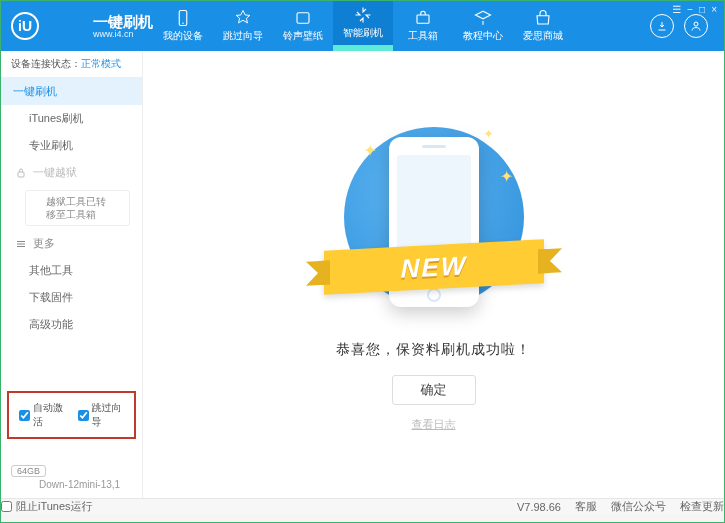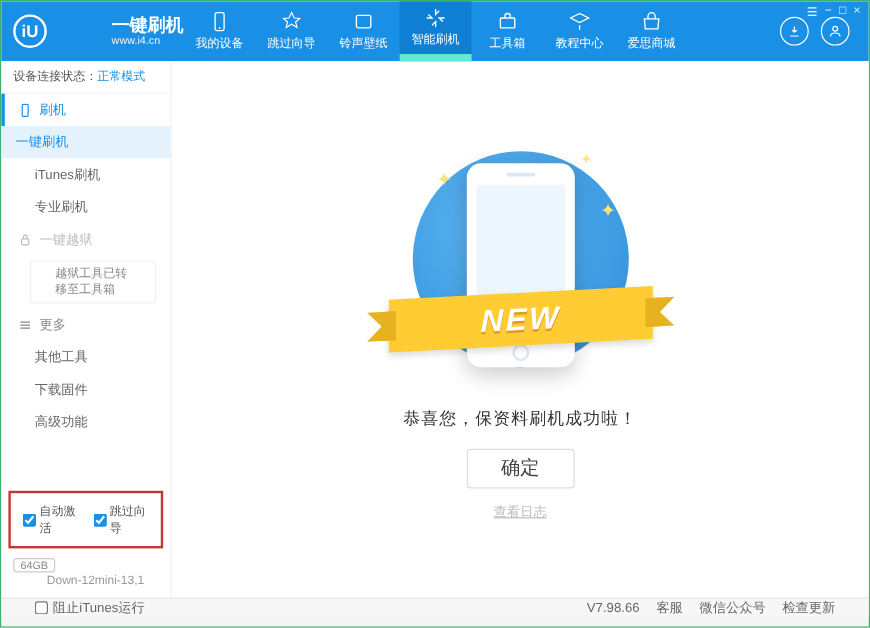--- a/index.html
+++ b/index.html
@@ -30,21 +30,21 @@
   .status-val { color: #1a8fe6; }
   .section { }
   .section-header { display: flex; align-items: center; padding: 6px 14px; color: #888; cursor: pointer; gap: 6px; }
   .section-header.active { color: #1a8fe6; border-left: 3px solid #1a8fe6; padding-left: 11px; background: #fff; }
   .section-header svg { width: 12px; height: 12px; fill: currentColor; }
   .section-header.locked { color: #bbb; }
   .sub-item { padding: 6px 14px 6px 28px; cursor: pointer; color: #666; white-space: nowrap; }
   .sub-item.active { background: #e3f2fd; color: #1a8fe6; padding-left: 12px; }
   .notice-box { margin: 4px 12px 4px 24px; padding: 4px 20px; border: 1px solid #eee; border-radius: 3px; font-size: 10px; color: #888; line-height: 1.3; }
   .sidebar-spacer { flex: 1; }
-  .checkbox-row { display: flex; gap: 12px; padding: 8px 10px; border: 2px solid #c0392b; margin: 0 6px; font-size: 10px; }
+  .checkbox-row { display: flex; gap: 12px; padding: 8px 10px; border: 2px solid #c0392b; margin: 18px 6px; font-size: 10px; }
   .cb { display: flex; align-items: center; gap: 3px; color: #555; cursor: pointer; }
   .cb input { accent-color: #1a8fe6; width: 11px; height: 11px; }
   .device { padding: 6px 10px 8px; font-size: 11px; }
   .device-name { color: #1a8fe6; display: flex; align-items: center; gap: 4px; font-weight: bold; }
   .device-name svg { width: 10px; height: 14px; fill: #1a8fe6; }
   .device-storage { display: inline-block; border: 1px solid #ccc; border-radius: 3px; padding: 0 5px; font-size: 9px; color: #888; margin-top: 2px; }
   .device-sub { font-size: 10px; color: #999; margin-top: 2px; padding-left: 28px; }
   
   .main { flex: 1; display: flex; flex-direction: column; align-items: center; justify-content: center; position: relative; }
   .illustration { position: relative; width: 220px; height: 210px; }
@@ -57,25 +57,25 @@
   .banner:before, .banner:after { content: ""; position: absolute; width: 0; height: 0; border: 12px solid #e6b21f; top: 10px; }
   .banner:before { left: -18px; border-left-color: transparent; }
   .banner:after { right: -18px; border-right-color: transparent; }
   .banner-text { color: #fff; font-weight: 900; font-size: 26px; letter-spacing: 2px; font-style: italic; text-shadow: 0 2px 0 #e09a1f; }
   .sparkle { position: absolute; color: #ffe27a; font-size: 16px; }
   .s1 { top: 24px; left: 40px; }
   .s2 { top: 10px; right: 50px; font-size: 12px; }
   .s3 { top: 50px; right: 30px; }
   
   .success-msg { font-size: 14px; color: #333; margin-top: 14px; letter-spacing: 1px; }
-  .confirm-btn { margin-top: 16px; padding: 5px 28px; border: 1px solid #ddd; border-radius: 3px; background: #fff; font-size: 16px; color: #444; cursor: pointer; }
+  .confirm-btn { margin-top: 16px; padding: 5px 28px; border: 1px solid #ddd; border-radius: 3px; background: #fff; font-size: 13px; color: #444; cursor: pointer; }
   .log-link { margin-top: 12px; font-size: 11px; color: #bbb; cursor: pointer; text-decoration: underline; }
   
   
-  .footer { height: 16px; background: #f7f7f7; border-top: 1px solid #e6e6e6; display: flex; align-items: center; padding: 0 28px; font-size: 11px; color: #666; }
+  .footer { height: 16px; background: #f7f7f7; border-top: 1px solid #e6e6e6; display: flex; align-items: center; padding: 0 0; font-size: 11px; color: #666; }
   .footer-left { display: flex; align-items: center; gap: 4px; }
   .footer-left input { width: 11px; height: 11px; }
   .footer-right { margin-left: auto; display: flex; gap: 14px; align-items: center; text-align: center; }
   .footer-right span { cursor: pointer; }
 </style>
 </head>
 <body>
 
 <div class="header">
   <div class="win-btns" style="color:#fff;">
@@ -166,26 +166,20 @@
   </div>
 </div>
 
 <div class="body">
   <div class="sidebar">
     <div class="status-bar">
       <span>设备连接状态：</span><span class="status-val">正常模式</span>
     </div>
 
     <div class="section">
-      <div class="section-header active">
-        <svg viewBox="0 0 24 24">
-            <rect x="7" y="2" width="10" height="20" rx="2" fill="none" stroke="currentColor" stroke-width="2"></rect>
-          </svg>
-        <span>刷机</span>
-      </div>
       <div class="sub-item active">一键刷机</div>
       <div class="sub-item">iTunes刷机</div>
       <div class="sub-item">专业刷机</div>
     </div>
 
     <div class="section">
       <div class="section-header locked">
         <svg viewBox="0 0 24 24">
             <rect x="6" y="10" width="12" height="10" rx="2" fill="none" stroke="currentColor" stroke-width="2"></rect>
             <path d="M9 10V7a3 3 0 016 0v3" fill="none" stroke="currentColor" stroke-width="2"></path>

